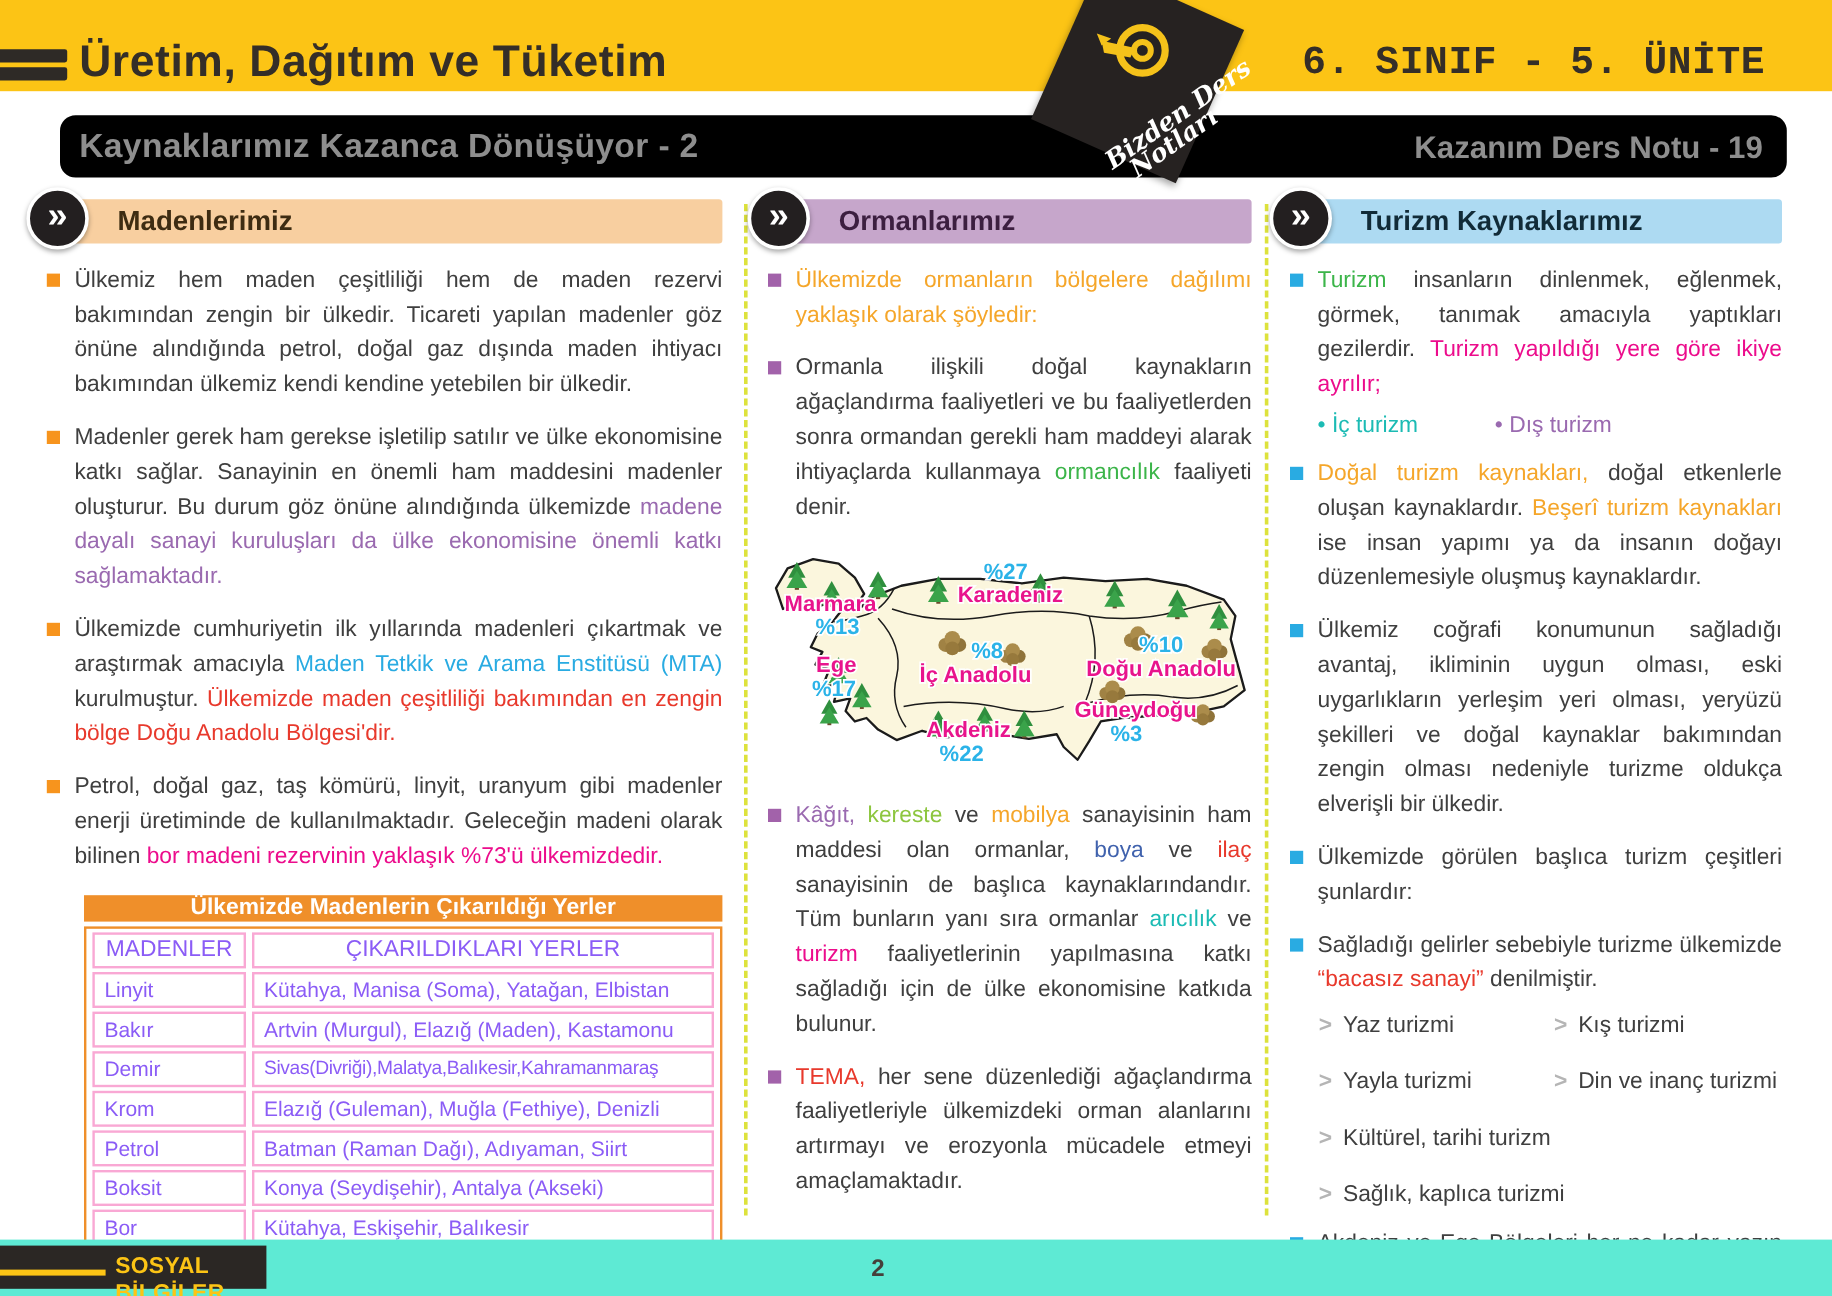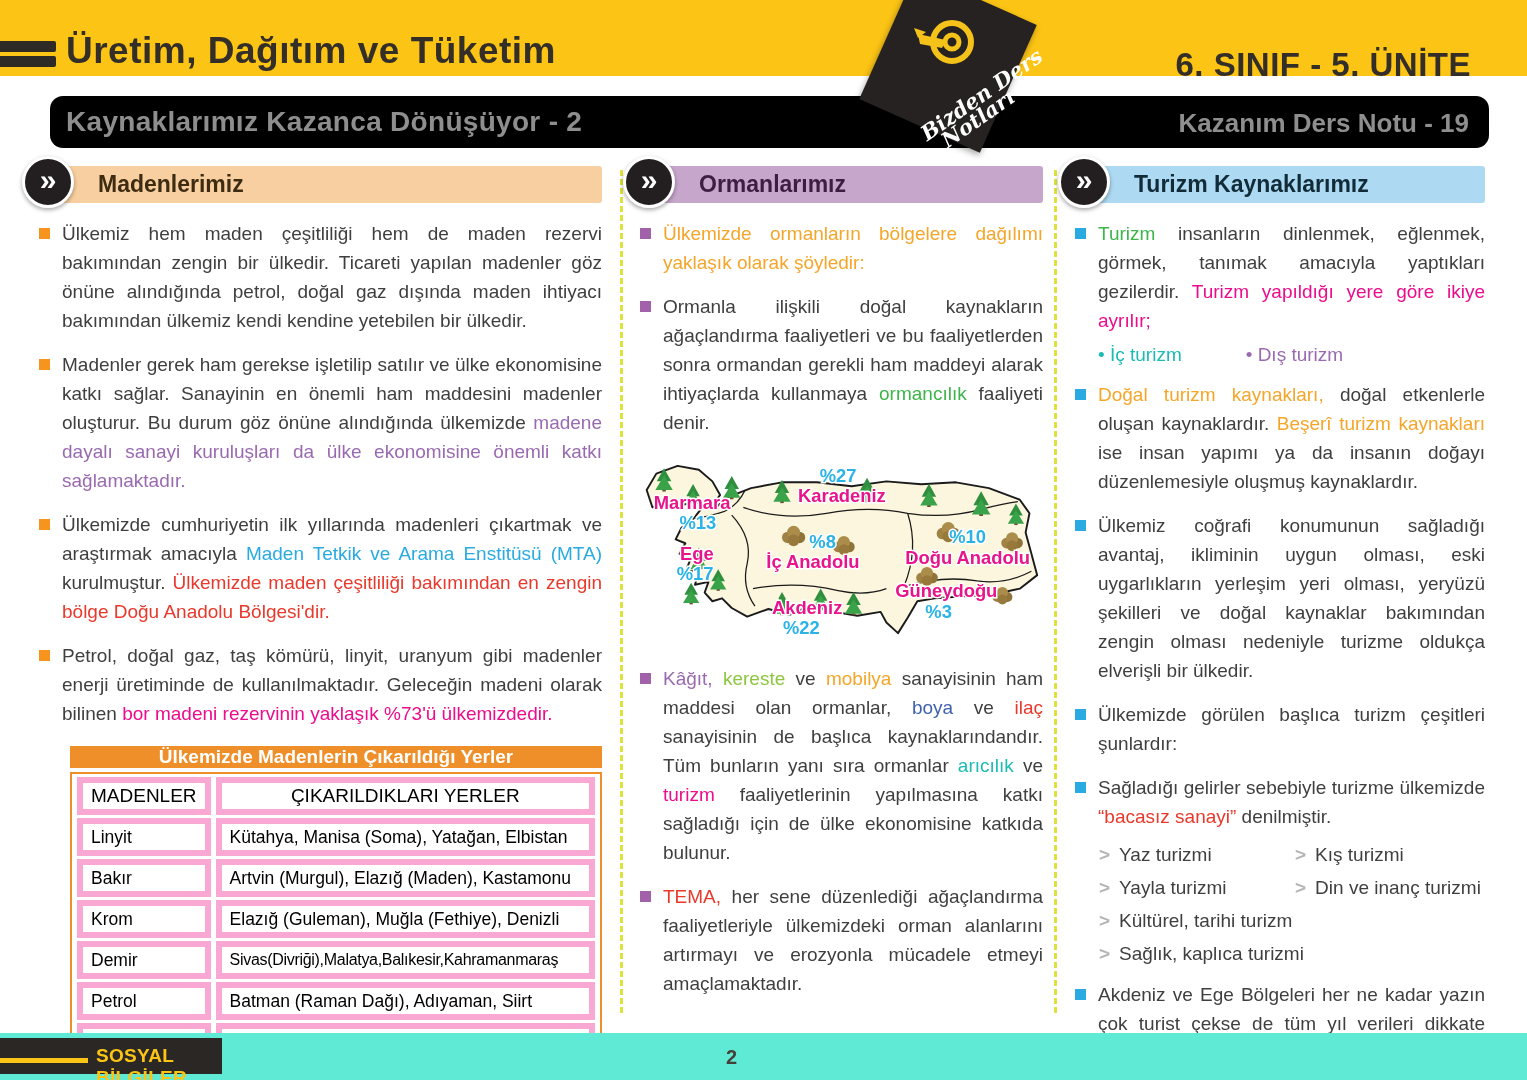--- a/index.html
+++ b/index.html
@@ -7,21 +7,21 @@
   .page {
     position:relative; width:1527px; height:1080px; background:#ffffff;
     font-family:"Liberation Sans", sans-serif; overflow:hidden; margin:0 auto;
   }
 
   
   .topbar { position:absolute; top:0; left:0; right:0; height:76px; background:#fcc415; }
   .dash { position:absolute; left:0; width:56px; height:11px; background:#2e2a26; border-radius:0 2px 2px 0; }
   .dash.d1 { top:41px; } .dash.d2 { top:56px; }
   .page-title { position:absolute; left:66px; top:30px; font-size:37px; font-weight:bold; color:#342e28; letter-spacing:.5px; }
-  .unit-label { position:absolute; right:56px; top:46px; font-size:33px; font-weight:bold; color:#342e28; letter-spacing:.5px; }
+  .unit-label { position:absolute; right:56px; top:34px; font-size:33px; font-weight:bold; color:#342e28; letter-spacing:.5px;font-family:Liberation Mono, monospace; }
 
   .subbar { position:absolute; top:96px; left:50px; right:38px; height:52px; background:#000000;border-radius:13px; }
   .subtitle { position:absolute; left:16px; top:10px; font-size:28px; font-weight:bold; color:#8e8e8e; letter-spacing:.3px; }
   .note-label { position:absolute; right:20px; top:12px; font-size:26px; font-weight:bold; color:#8e8e8e; }
 
   
   .badge-square { position:absolute; left:882px; top:-8px; width:132px; height:140px;
     background:#262221; transform:rotate(24deg); box-shadow:0 3px 6px rgba(0,0,0,.35); z-index:5; }
   .badge-logo { position:absolute; left:908px; top:8px; z-index:6; }
   .badge-text { position:absolute; z-index:6; color:#fff; font-family:"DejaVu Serif", serif;
@@ -55,33 +55,33 @@
   .bullet p { font-size:19px; line-height:29px; text-align:justify; color:#3f3f3f; }
 
   .c-default{color:#3f3f3f} .c-purple{color:#9a6ab0} .c-cyan{color:#29abe2}
   .c-red{color:#e8392c} .c-magenta{color:#ec0c8c} .c-orange{color:#f5a62a}
   .c-green{color:#3cb54a} .c-lgreen{color:#8dc63f} .c-blue{color:#4062ad} .c-teal{color:#1cbbb4}
 
   
   .mtable { margin:18px 0 0 34px; width:532px; }
   .mtable-title { background:#ef8f2a; color:#fff; text-align:center; font-weight:bold; font-size:19px; padding:0 0; }
   .mtable table { width:100%; margin-top:4px; border:2px solid #ef8f2a; border-collapse:separate; border-spacing:5px 3px; background:#fff; }
-  .mtable th, .mtable td { border:6px solid #f9a8d4; color:#000000; padding:1px 8px; font-size:17.5px; line-height:24px; }
+  .mtable th, .mtable td { border:2px solid #f9a8d4; color:#8b5cf6; padding:1px 8px; font-size:17.5px; line-height:24px; }
   .mtable th { font-size:19px; text-align:center; font-weight:normal; }
   .mtable .c1 { width:128px; }
   .mtable .tight { font-size:16px; letter-spacing:-.3px; white-space:nowrap; }
 
   
   .map-wrap { margin:2px 0 12px 0; }
   .map-name { fill:#e8148c; font-size:19px; font-weight:bold; paint-order:stroke; stroke:#ffffff; stroke-width:3px; }
   .map-pct  { fill:#2bb3e8; font-size:19px; font-weight:bold; paint-order:stroke; stroke:#ffffff; stroke-width:3px; }
 
   
   .opts { display:flex; gap:64px; margin:-6px 0 14px 26px; font-size:19px; font-weight:normal; }
-  .tlist { display:grid; grid-template-columns:196px auto; row-gap:11px; margin:-2px 0 15px 27px; font-size:19px; color:#3f3f3f; }
+  .tlist { display:grid; grid-template-columns:196px auto; row-gap:25px; margin:-2px 0 15px 27px; font-size:19px; color:#3f3f3f; }
   .titem .arr { color:#b5b5b5; font-weight:bold; margin-right:9px; }
   .titem.full { grid-column:1 / span 2; }
 
   
   .footer { position:absolute; left:0; right:0; bottom:0; height:47px; background:#5eead4; }
   .brand-strip { position:absolute; left:0; top:5px; width:222px; height:36px; background:#2b2724; }
   .brand-line { position:absolute; left:0; top:20px; width:88px; height:5px; background:#fcc415; }
   .brand-strip span { position:absolute; left:96px; top:7px; color:#fcc415; font-size:19px; font-weight:bold; letter-spacing:.3px; }
   .page-num { position:absolute; left:726px; top:13px; font-size:20px; font-weight:bold; color:#45403a; }
   .site-label { position:absolute; right:42px; top:12px; font-size:21px; font-weight:bold; color:#342e28; }
@@ -149,26 +149,26 @@
         </tr>
         <tr>
               <td class="c1">Linyit</td>
               <td>Kütahya, Manisa (Soma), Yatağan, Elbistan</td>
             </tr>
         <tr>
               <td class="c1">Bakır</td>
               <td>Artvin (Murgul), Elazığ (Maden), Kastamonu</td>
             </tr>
         <tr>
+              <td class="c1">Demir</td>
+              <td class="tight">Sivas(Divriği),Malatya,Balıkesir,Kahramanmaraş</td>
+            </tr>
+        <tr>
               <td class="c1">Krom</td>
               <td>Elazığ (Guleman), Muğla (Fethiye), Denizli</td>
-            </tr>
-        <tr>
-              <td class="c1">Demir</td>
-              <td class="tight">Sivas(Divriği),Malatya,Balıkesir,Kahramanmaraş</td>
             </tr>
         <tr>
               <td class="c1">Petrol</td>
               <td>Batman (Raman Dağı), Adıyaman, Siirt</td>
             </tr>
         <tr>
               <td class="c1">Boksit</td>
               <td>Konya (Seydişehir), Antalya (Akseki)</td>
             </tr>
         <tr>

